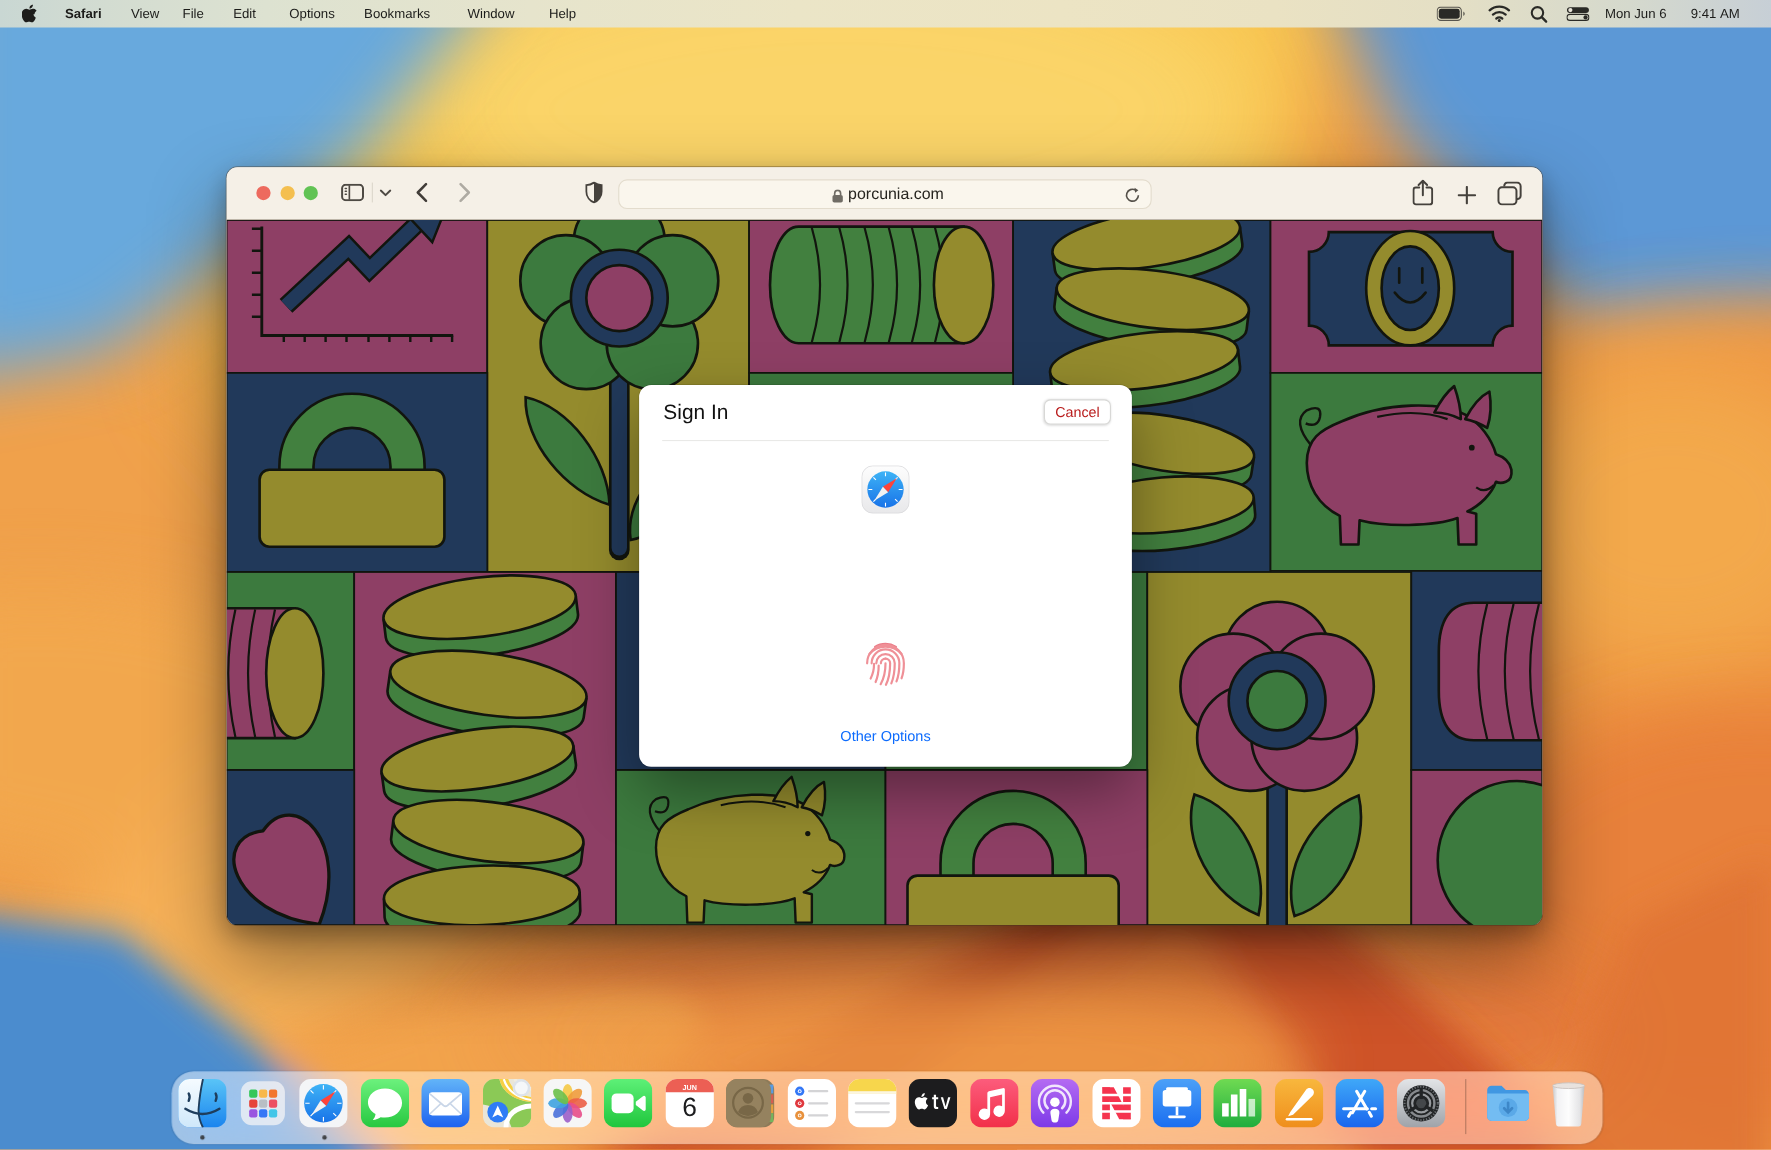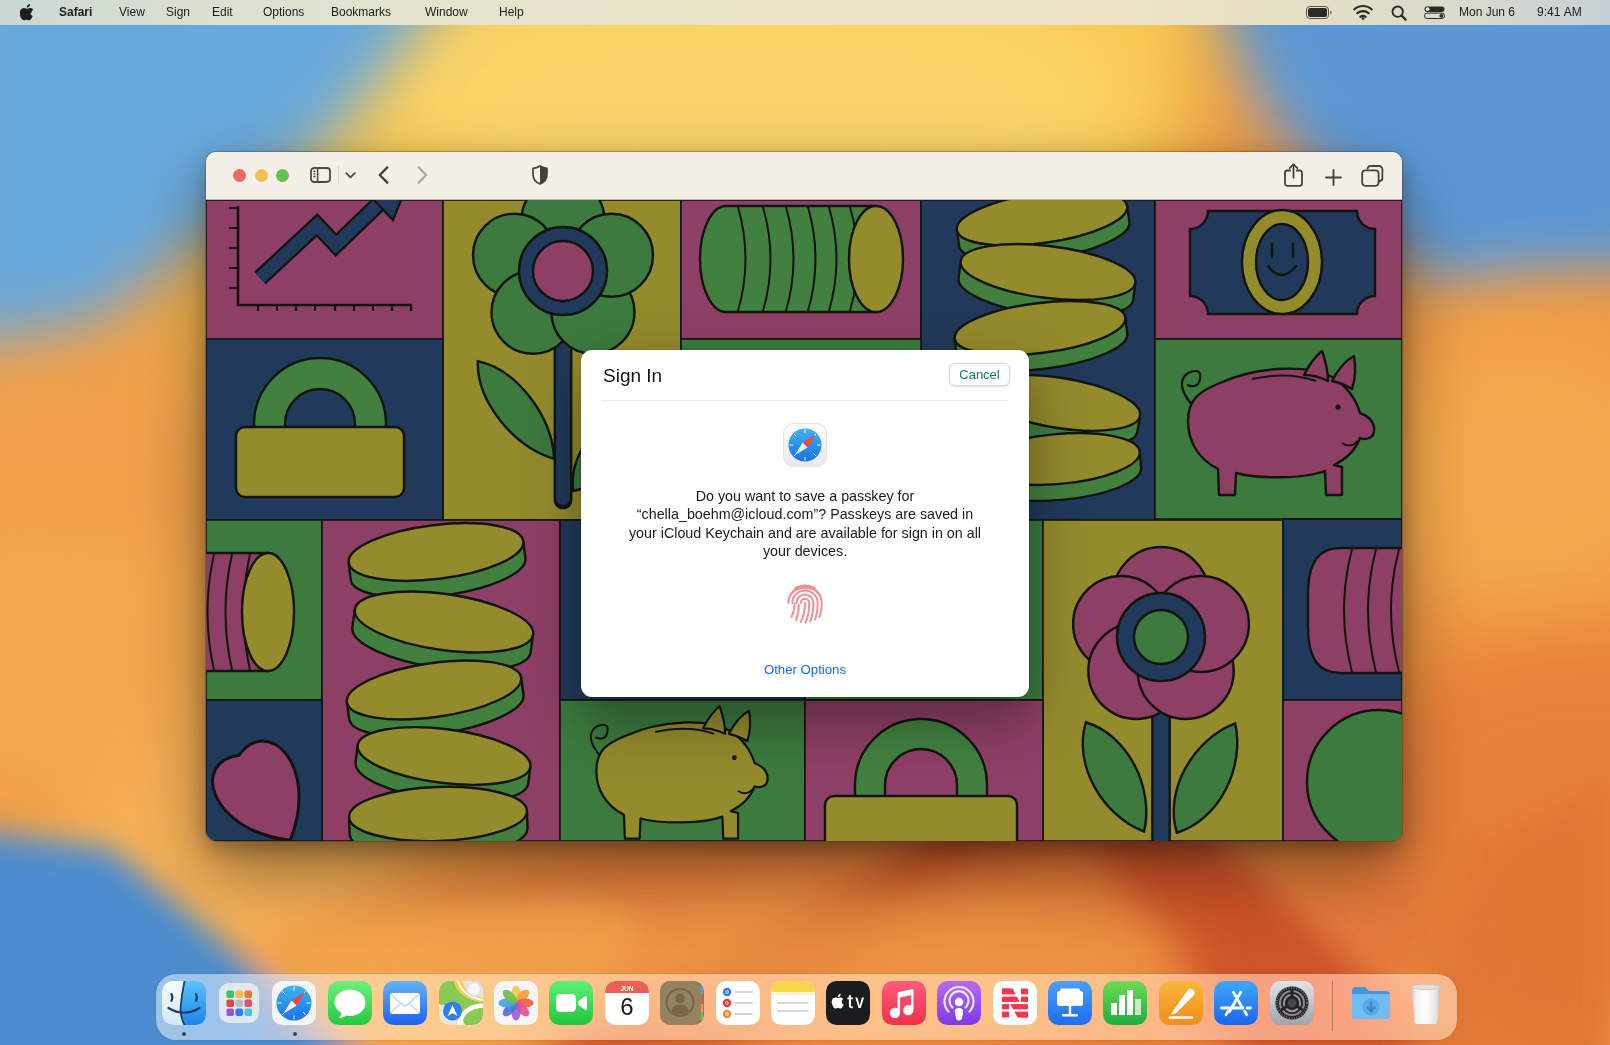--- a/index.html
+++ b/index.html
@@ -11,21 +11,21 @@
 .mricon{position:absolute}
 #window{position:absolute;left:206px;top:152px;width:1196px;height:689px;border-radius:10px;background:#f4efe6;box-shadow:0 0 0 0.8px rgba(70,50,30,0.45),0 30px 70px rgba(0,0,0,0.42),0 8px 22px rgba(0,0,0,0.28);overflow:hidden}
 #toolbar{position:absolute;left:0;top:0;width:1196px;height:48px;background:#f5f0e7;border-bottom:1px solid rgba(90,75,55,0.35)}
 .tl{position:absolute;top:17px;width:13px;height:13px;border-radius:50%}
 .tbi{position:absolute}
 #urlbar{position:absolute;left:356px;top:11px;width:485px;height:27px;background:#faf6ed;border:1px solid #e3dccd;border-radius:8px}
 #urltext{position:absolute;left:208px;top:4.5px;font-size:14.5px;color:#26241f}
 #content{position:absolute;left:0;top:48px}
 #dialog{position:absolute;left:581px;top:350px;width:448px;height:347px;background:#ffffff;border-radius:11px;box-shadow:0 0 0 0.6px rgba(0,0,0,0.12),0 22px 55px rgba(0,0,0,0.38);z-index:5}
 #dlg-title{position:absolute;left:22px;top:15px;font-size:19px;font-weight:normal;color:#111}
-#dlg-cancel{position:absolute;right:19px;top:13px;width:61px;height:23px;border:1px solid #d8d8d6;border-radius:6px;background:#fff;box-shadow:0 0.5px 2px rgba(0,0,0,0.12);font-size:13px;color:#0f766e;text-align:center;line-height:22px}
+#dlg-cancel{position:absolute;right:19px;top:13px;width:61px;height:23px;border:1px solid #d8d8d6;border-radius:6px;background:#fff;box-shadow:0 0.5px 2px rgba(0,0,0,0.12);font-size:13px;color:#b91c1c;text-align:center;line-height:22px}
 #dlg-sep{position:absolute;left:21px;right:21px;top:50px;height:1px;background:#e9e9e7}
 #dlg-appicon{position:absolute;left:202px;top:73px}
 #dlg-text{position:absolute;left:0;top:137px;width:448px;text-align:center;font-size:14.3px;line-height:18.4px;color:#1a1a1c}
 #dlg-fp{position:absolute;left:201px;top:230px}
 #dlg-continue{position:absolute;left:0;top:287px;width:448px;text-align:center;font-size:14.8px;color:#111}
 #dlg-other{position:absolute;left:0;top:311.5px;width:448px;text-align:center;font-size:13.2px;color:#0c6bfd}
 #dockbar{position:absolute;left:156px;top:974px;width:1301px;height:66px;border-radius:20px;background:rgba(255,247,242,0.5);backdrop-filter:blur(28px) saturate(1.5);box-shadow:0 0 1.5px rgba(0,0,0,0.25)}
 #docksep{position:absolute;left:1332px;top:981px;width:1px;height:50px;background:rgba(60,40,30,0.35)}
 .dicon{position:absolute;top:981px;width:44px;height:44px}
 .ddot{position:absolute;top:1031.5px;width:4px;height:4px;border-radius:50%;background:rgba(45,45,45,0.85)}
@@ -72,21 +72,21 @@
 </g>
 <ellipse cx="870" cy="965" rx="320" ry="80" fill="#f09c46" filter="url(#b30)" opacity="0.75"></ellipse>
 </svg>
 
 <div id="menubar">
  <svg id="applelogo" width="14" height="17" viewBox="0 0 14 17">
         <path fill="#1d1d1b" d="M11.4 9.0c0-2.2 1.8-3.2 1.9-3.3-1.0-1.5-2.6-1.7-3.2-1.7-1.4-.1-2.7.8-3.3.8-.7 0-1.8-.8-2.9-.8C2.4 4.1 1 5 .3 6.3c-1.4 2.4-.4 6 1 8 .7 1 1.5 2 2.5 2 1 0 1.4-.6 2.6-.6 1.2 0 1.6.6 2.6.6 1.1 0 1.8-1 2.5-2 .8-1.1 1.1-2.2 1.1-2.3 0 0-2.1-.8-2.2-3zM9.2 2.6c.5-.7.9-1.6.8-2.6-.8 0-1.8.6-2.4 1.3-.5.6-1 1.5-.8 2.5.9 0 1.8-.5 2.4-1.2z"></path>
       </svg>
  <span class="mi b" style="left:59px">Safari</span>
  <span class="mi" style="left:119px">View</span>
- <span class="mi" style="left:166px">Sign</span>
+ <span class="mi" style="left:166px">File</span>
  <span class="mi" style="left:212px">Edit</span>
  <span class="mi" style="left:263px">Options</span>
  <span class="mi" style="left:331px">Bookmarks</span>
  <span class="mi" style="left:425px">Window</span>
  <span class="mi" style="left:499px">Help</span>
  <svg class="mricon" style="left:1306px;top:6px" width="27" height="13" viewBox="0 0 27 13">
         <rect x="0.5" y="0.5" width="22" height="12" rx="3.4" fill="none" stroke="#57554e"></rect>
         <rect x="2" y="2" width="19" height="9" rx="2.2" fill="#2a2a26"></rect>
         <path d="M24.3 4.5 v4 a2.2 2.2 0 0 0 0 -4z" fill="#57554e"></path>
       </svg>
@@ -135,20 +135,31 @@
  <svg class="tbi" style="left:172px;top:14px" width="11" height="18" viewBox="0 0 11 18">
           <path d="M9.3 1.4 L1.8 9 L9.3 16.6" fill="none" stroke="#413d38" stroke-width="2.3" stroke-linecap="round" stroke-linejoin="round"></path>
         </svg>
  <svg class="tbi" style="left:211px;top:14px" width="11" height="18" viewBox="0 0 11 18">
           <path d="M1.7 1.4 L9.2 9 L1.7 16.6" fill="none" stroke="#aeaaa2" stroke-width="2.3" stroke-linecap="round" stroke-linejoin="round"></path>
         </svg>
  <svg class="tbi" style="left:326px;top:13px" width="16" height="20" viewBox="0 0 16 20">
           <path d="M8 1 C10.5 2.6 13 3.2 15 3.3 L15 9 C15 14 11.5 17.6 8 19 C4.5 17.6 1 14 1 9 L1 3.3 C3 3.2 5.5 2.6 8 1 Z" fill="none" stroke="#45413c" stroke-width="1.7"></path>
           <path d="M8 1 C10.5 2.6 13 3.2 15 3.3 L15 9 C15 14 11.5 17.6 8 19 Z" fill="#45413c"></path>
         </svg>
+ <div id="urlbar">
+  <svg style="position:absolute;left:193px;top:7.5px" width="11" height="13" viewBox="0 0 11 13">
+            <rect x="0.8" y="5.2" width="9.4" height="7" rx="1.6" fill="#706c65"></rect>
+            <path d="M2.8 5.2 V3.8 a2.7 2.7 0 0 1 5.4 0 V5.2" fill="none" stroke="#706c65" stroke-width="1.5"></path>
+          </svg>
+  <span id="urltext">porcunia.com</span>
+  <svg style="position:absolute;right:9px;top:6px" width="15" height="15" viewBox="0 0 15 15">
+            <path d="M12.9 7.5 A5.4 5.4 0 1 1 10.2 2.8" fill="none" stroke="#55514a" stroke-width="1.5"></path>
+            <path d="M9.4 0.6 L12.9 2.9 L9.9 5.2 Z" fill="#55514a"></path>
+          </svg>
+ </div>
  <svg class="tbi" style="left:1078px;top:11px" width="19" height="25" viewBox="0 0 19 25">
           <g fill="none" stroke="#45413c" stroke-width="1.8" stroke-linecap="round" stroke-linejoin="round">
             <path d="M6.2 7.5 H3.2 a2.2 2.2 0 0 0 -2.2 2.2 V20.6 a2.2 2.2 0 0 0 2.2 2.2 H15.8 a2.2 2.2 0 0 0 2.2 -2.2 V9.7 a2.2 2.2 0 0 0 -2.2 -2.2 H12.8"></path>
             <line x1="9.5" y1="1.6" x2="9.5" y2="14.6"></line>
             <path d="M5.6 5.2 L9.5 1.3 L13.4 5.2"></path>
           </g>
         </svg>
  <svg class="tbi" style="left:1119px;top:17px" width="17" height="17" viewBox="0 0 17 17">
           <g stroke="#45413c" stroke-width="1.9" stroke-linecap="round">
             <line x1="8.5" y1="1" x2="8.5" y2="16"></line>
@@ -434,21 +445,20 @@
 <line x1="11" y1="11" x2="13.3" y2="13.3"></line>
             <line x1="30.7" y1="30.7" x2="33" y2="33"></line>
 <line x1="11" y1="33" x2="13.3" y2="30.7"></line>
             <line x1="30.7" y1="13.3" x2="33" y2="11"></line>
 </g>
 <g transform="rotate(45 22 22)">
             <polygon points="22,7.5 18.6,22 25.4,22" fill="#ff4339"></polygon>
             <polygon points="22,36.5 18.6,22 25.4,22" fill="#f2f2f2"></polygon>
           </g>
 </svg></div>
- <div id="dlg-text">Do you want to save a passkey for<br>“chella_boehm@icloud.com”? Passkeys are saved in<br>your iCloud Keychain and are available for sign in on all<br>your devices.</div>
  <div id="dlg-fp"><svg width="46" height="46" viewBox="0 0 46 46">
 <g fill="none" stroke="#ef9097" stroke-width="2" stroke-linecap="round">
 <path d="M13.5 8.2 A17.5 17.5 0 0 1 32.5 8.2" stroke="#ea7d88"></path>
 <path d="M8.5 14.5 A19 19 0 0 1 37.5 14.5"></path>
 <path d="M6.3 23 A16.8 16.8 0 0 1 23 6.2 A16.8 16.8 0 0 1 39.7 23 C39.7 28 39 33 37.6 36.6"></path>
 <path d="M10.4 23 A12.6 12.6 0 0 1 23 10.4 A12.6 12.6 0 0 1 35.6 23 C35.6 29.5 34.8 35 33 39.5"></path>
 <path d="M14.6 23 A8.4 8.4 0 0 1 31.4 23 C31.4 30 30.5 36 28.3 41.3"></path>
 <path d="M18.8 23 A4.2 4.2 0 0 1 27.2 23 C27.2 30.5 26 37.5 23.4 42.6"></path>
 <path d="M23 18.8 A4.2 4.2 0 0 1 23.05 18.8 M23 23 C23 30 21.5 37 18.6 42"></path>
 <path d="M14 40 C15.5 36.5 16.8 30 16.8 25"></path>

